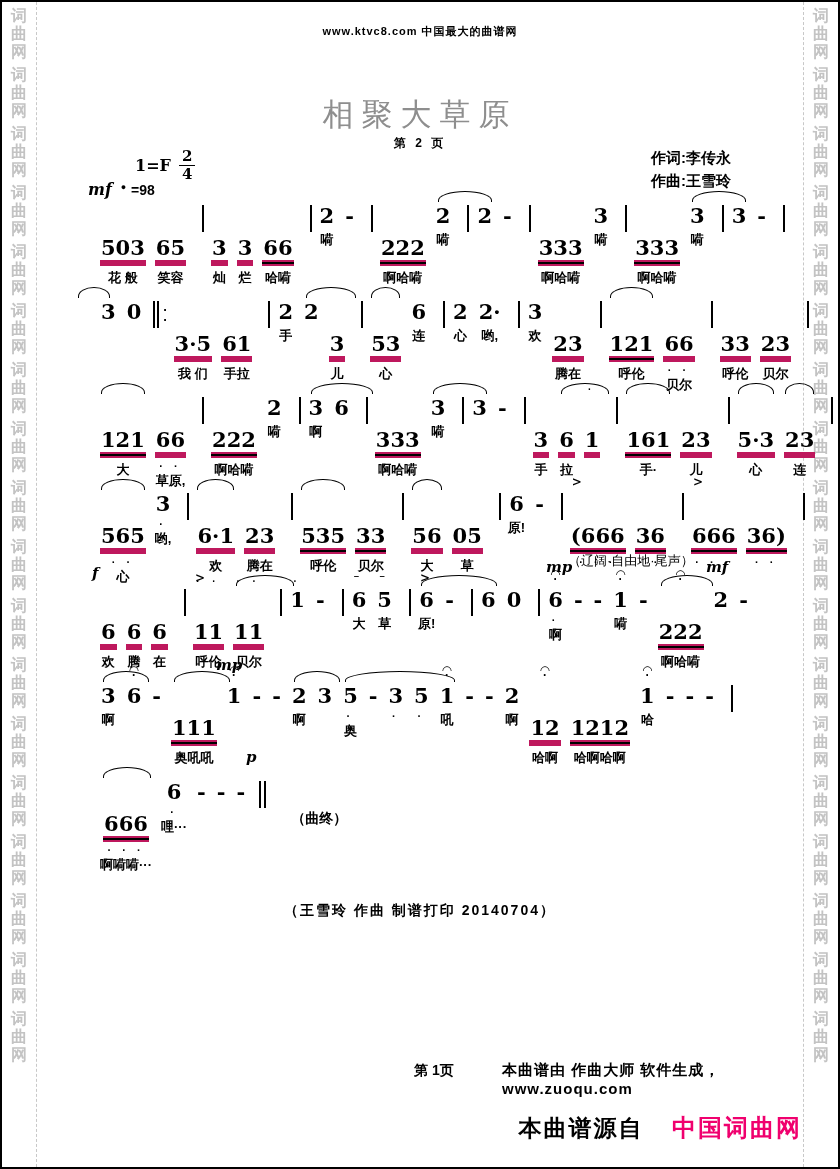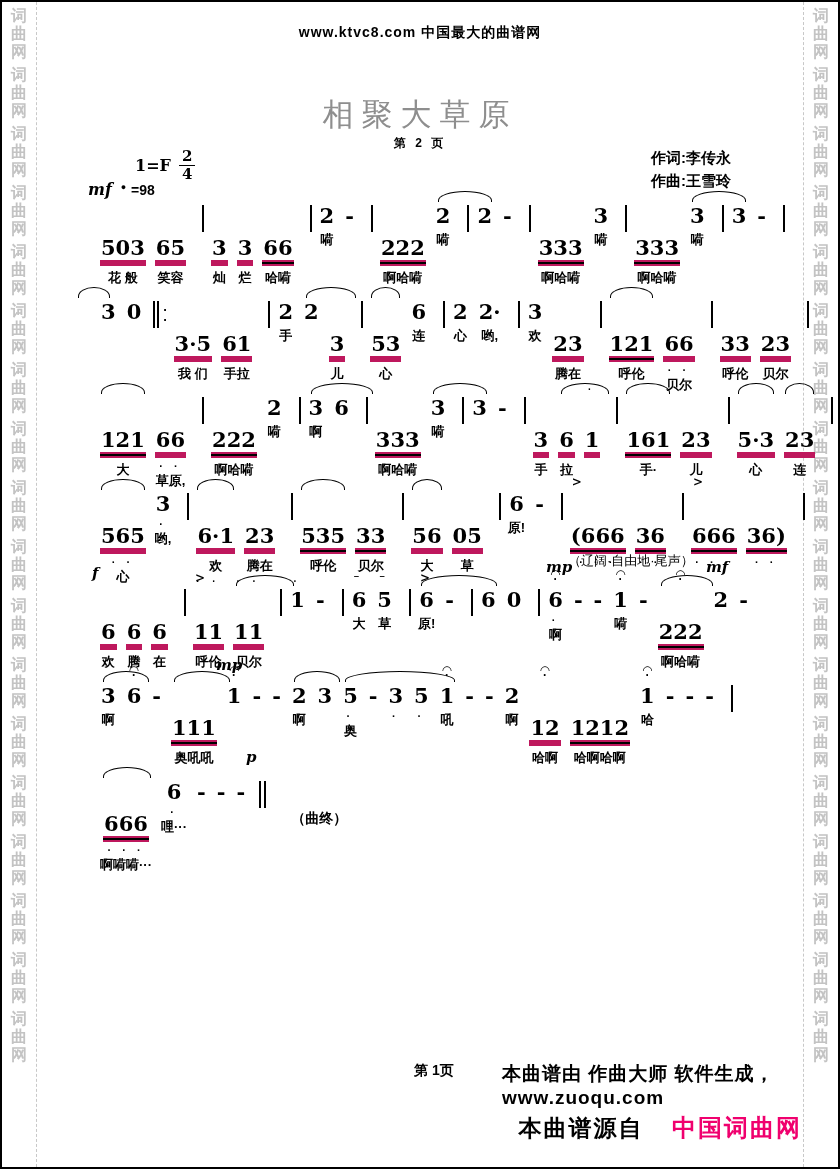--- a/index.html
+++ b/index.html
@@ -9,21 +9,21 @@
   
   .rail{position:absolute;top:0;bottom:0;width:34px;overflow:hidden;color:#c3c3c3;
         font-size:16px;font-weight:bold;text-align:center;
         font-family:"Liberation Serif",serif;}
   .rail-l{left:0;border-right:1px dashed #c8c8c8;}
   .rail-r{right:0;border-left:1px dashed #c8c8c8;}
   .rail .grp{margin:5px 0;}
   .rail .ch{display:block;line-height:18px;}
   
   .site{position:absolute;top:22px;left:0;right:0;text-align:center;
-        font-size:14px;font-weight:bold;letter-spacing:1px;}
+        font-size:11px;font-weight:bold;letter-spacing:1px;}
   .title{position:absolute;top:92px;left:0;right:0;text-align:center;font-size:31px;
          color:#8e8e8e;letter-spacing:8px;font-family:"Liberation Serif",serif;}
   .plabel{position:absolute;top:133px;left:0;right:0;text-align:center;
           font-size:12px;font-weight:bold;letter-spacing:3px;}
   .keysig{position:absolute;left:133px;top:146px;font-family:"DejaVu Serif",serif;
           font-weight:bold;font-size:16px;display:flex;align-items:center;gap:8px;justify-content:flex-end;}
   .frac{display:inline-flex;flex-direction:column;text-align:center;font-size:15px;line-height:1.15;}
   .frac .num{border-bottom:1.5px solid #000;padding:0 3px;}
   .credits{position:absolute;left:649px;top:144px;font-size:15px;font-weight:bold;line-height:23px;}
   .tempo{position:absolute;left:86px;top:178px;font-size:14px;font-weight:bold;}
@@ -59,21 +59,21 @@
   .fbar{display:flex;margin:1px 6px 0 4px;flex:none;}
   .fbar .b{width:2px;height:27px;background:#000;margin-right:3px;}
   .endtx{font-size:14px;font-weight:bold;margin-left:16px;margin-top:30px;white-space:nowrap;}
   .mark{position:absolute;white-space:nowrap;}
   .mark.dyn{font-family:"DejaVu Serif",serif;font-style:italic;font-weight:bold;font-size:15px;}
   .mark.ann{font-size:13px;font-weight:normal;}
   
   .printnote{position:absolute;top:900px;left:0;right:0;text-align:center;
              font-size:14px;font-weight:bold;letter-spacing:2px;}
   .fpage{position:absolute;left:412px;top:1060px;font-size:14px;font-weight:bold;}
-  .fgen{position:absolute;left:500px;top:1059px;font-size:19px;font-weight:bold;letter-spacing:1px;}
+  .fgen{position:absolute;left:500px;top:1059px;font-size:15px;font-weight:bold;letter-spacing:1px;}
   .source{position:absolute;top:1110px;right:36px;font-size:23px;font-weight:bold;letter-spacing:2px;}
   .source .brand{margin-left:20px;font-size:24px;}
 </style>
 </head>
 <body>
 
 <div class="page">
   <div class="rail rail-l" id="railL">
       <div class="grp">
         <span class="ch">词</span>
@@ -817,20 +817,21 @@
           <span class="nt">-</span>
         </div>
         <div class="fbar">
           <div class="b"></div>
           <div class="b"></div>
         </div>
         <div class="endtx">（曲终）</div>
       </div>
     </div>
 
+  <div class="printnote">（王雪玲 作曲 制谱打印 20140704）</div>
   <span class="fpage">第 1页</span>
   <span class="fgen">本曲谱由 作曲大师 软件生成，www.zuoqu.com</span>
 
   <div class="source">
     <span>本曲谱源自</span>
     <span class="brand" style="color: rgb(240, 0, 110);">中国词曲网</span>
   </div>
 </div>
 
 </body></html>

